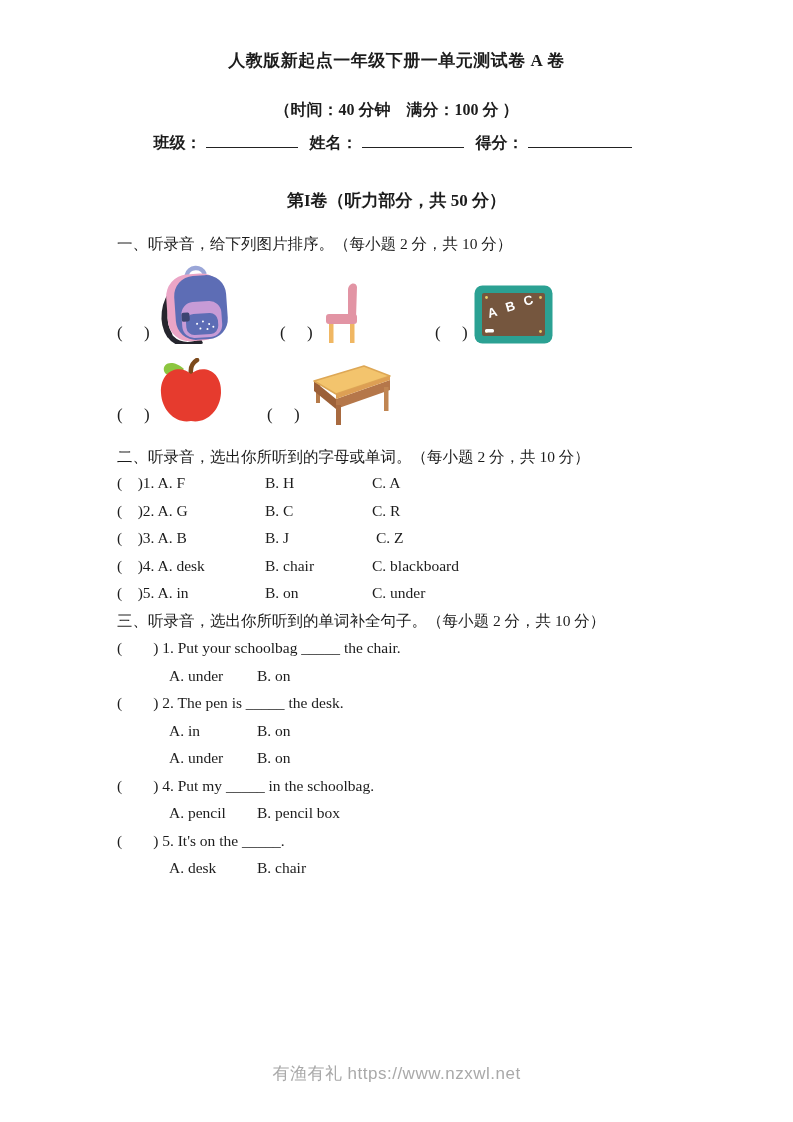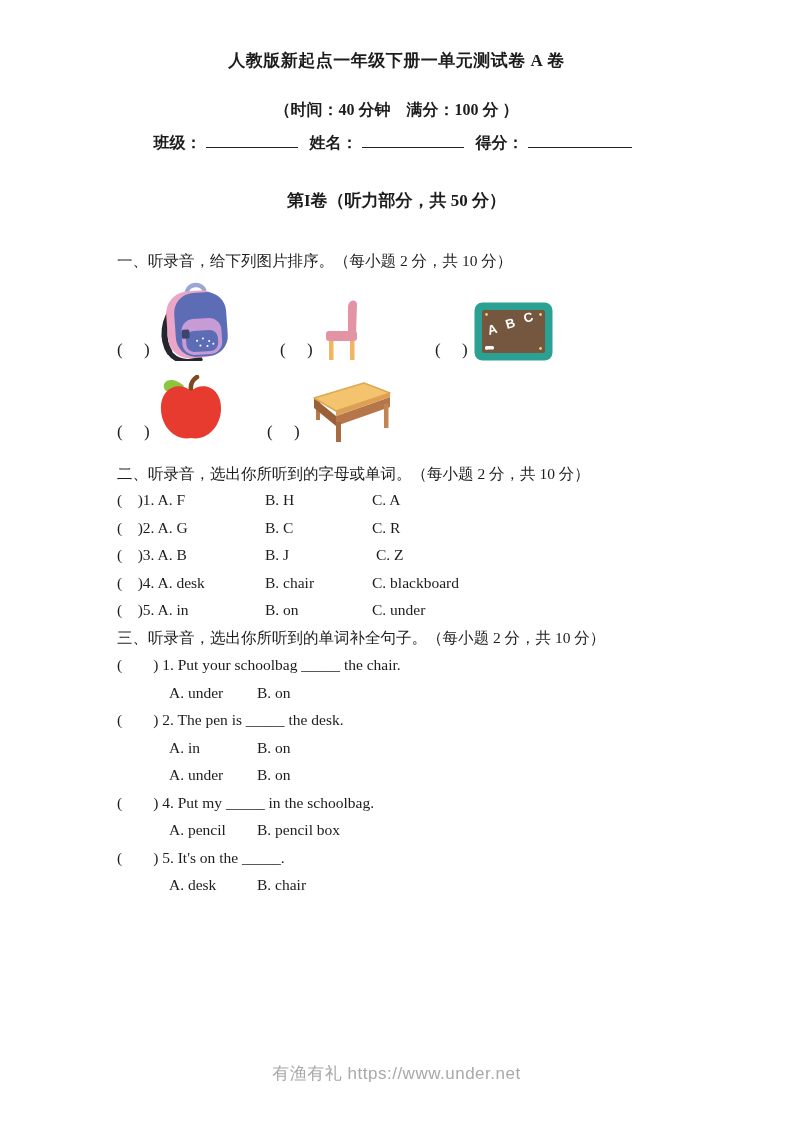--- a/index.html
+++ b/index.html
@@ -17,21 +17,21 @@
   .meta  { font-size:16px; font-weight:bold; line-height:24px; margin-top:24px; }
   .info  { font-size:16px; font-weight:bold; line-height:24px; margin-top:9px; }
   .blank { display:inline-block; border-bottom:1.5px solid #222; height:14px; vertical-align:baseline; margin:0 8px 0 4px; }
   .blank.b1 { width:92px; }
   .blank.b2 { width:102px; }
   .blank.b3 { width:104px; }
   .part1 { font-size:17px; font-weight:bold; line-height:24px; margin-top:34px; text-align:center; }
 
   .content { padding:0 70px 0 117px; font-size:15.5px; }
   .sec-head { line-height:24px; white-space:pre; }
-  .s1-head { margin-top:36px; }
+  .s1-head { margin-top:19px; }
 
   .pic-row { display:flex; align-items:flex-end; }
   .pic-row-1 { margin-top:6px; height:82px; }
   .pic-row-2 { margin-top:13px; height:69px; }
   .pic-cell { display:flex; align-items:flex-end; }
   .pc-1 { width:163px; } .pc-2 { width:155px; } .pc-3 { width:180px; }
   .pc-4 { width:150px; } .pc-5 { width:180px; }
   .bracket { font-size:17px; line-height:22px; white-space:pre; flex:none; }
   .pic { flex:none; margin-left:6px; }
 
@@ -180,15 +180,15 @@
       <span class="cola">A. pencil</span><span>B. pencil box</span>
     </div>
     <div class="qline">(　　) 5. It's on the _____.</div>
     <div class="opt2">
       <span class="cola">A. desk</span><span>B. chair</span>
     </div>
 
 
   </div>
 
-  <div class="footer">有渔有礼 https://www.under.net</div>
+  <div class="footer">有渔有礼 https://www.nzxwl.net</div>
 
 </div>
 
 </body></html>

